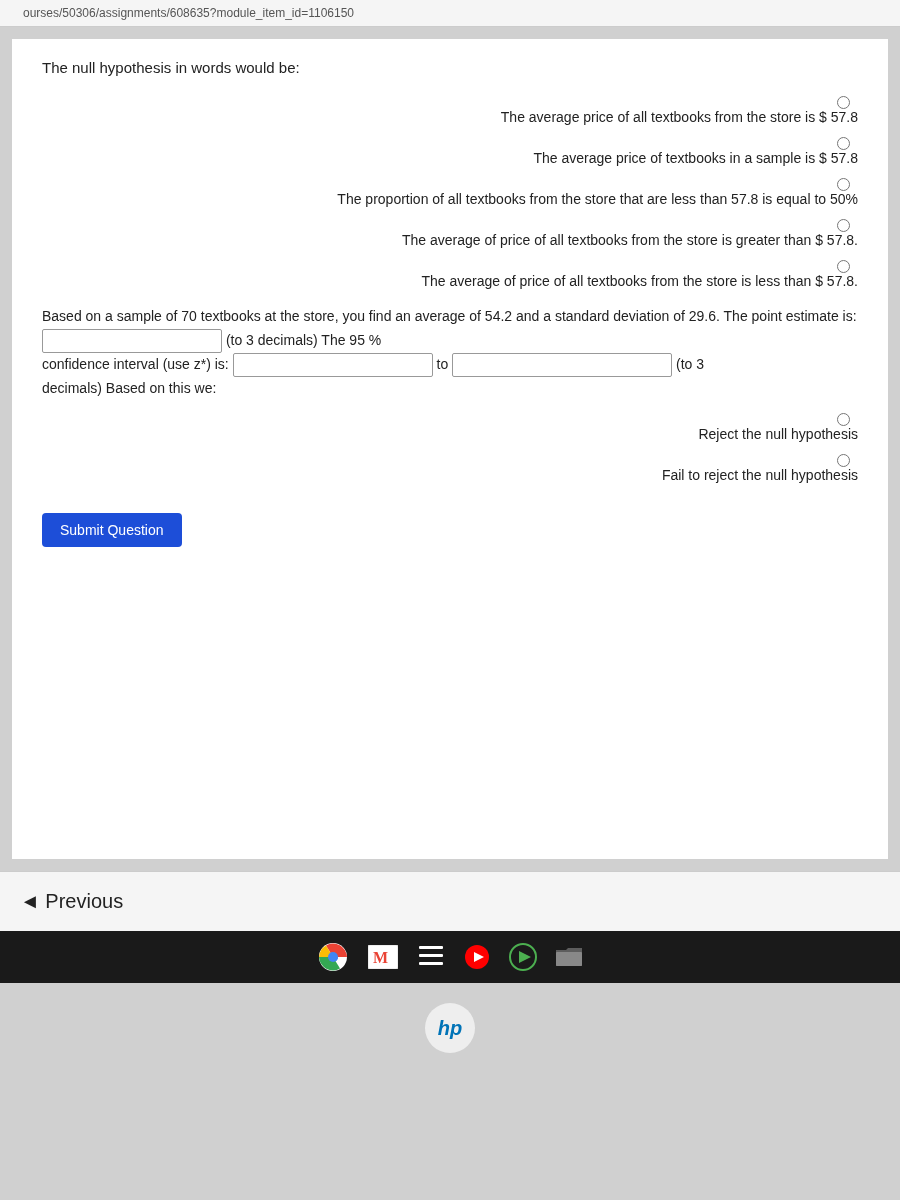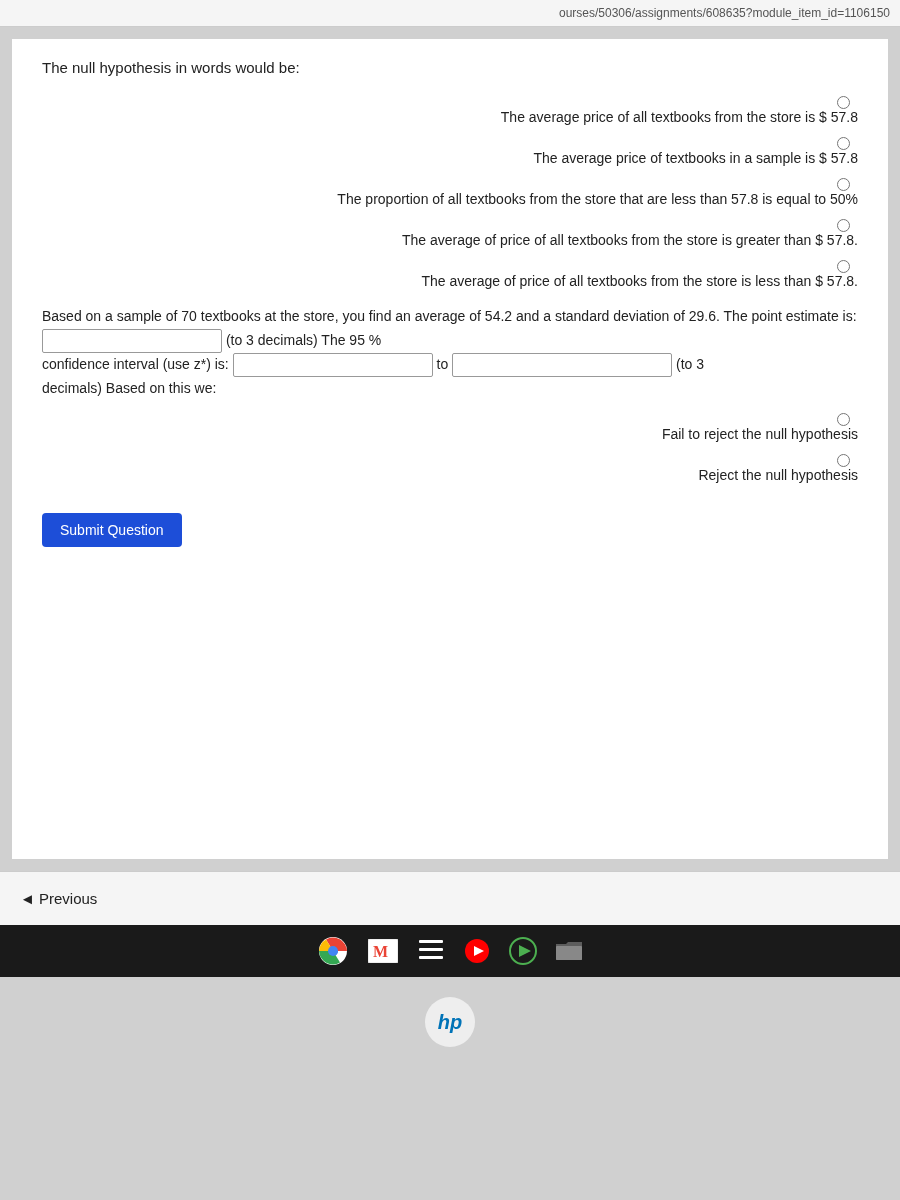--- a/index.html
+++ b/index.html
@@ -8,24 +8,23 @@
       font-family: Arial, sans-serif;
       font-size: 14px;
       color: #222;
       width: 900px;
       min-height: 1200px;
     }
 
     .browser-bar {
       background: #f5f5f5;
       border-bottom: 1px solid #ccc;
-      padding: 6px 10px;
+      padding: 6px 23px;
       font-size: 12px;
       color: #555;
-      text-align: right;
     }
 
     .main-content {
       background: #fff;
       margin: 12px;
       padding: 20px 30px 20px 30px;
       min-height: 820px;
     }
 
     .question-title {
@@ -93,21 +92,21 @@
 
     .previous-nav {
       background: #f5f5f5;
       border-top: 1px solid #ccc;
       padding: 18px 20px;
       display: flex;
       align-items: center;
     }
 
     .previous-link {
-      font-size: 15px;
+      font-size: 20px;
       color: #222;
       text-decoration: none;
       cursor: pointer;
       display: flex;
       align-items: center;
       gap: 4px;
     }
 
     .taskbar {
       background: #1a1a1a;
@@ -220,26 +219,26 @@
     <span>(to 3</span>
     <br>
     <span>decimals) Based on this we:</span>
   </div>
 
   
   <div style="margin-top:10px;">
 
     <label class="radio-option">
       <input type="radio" name="decision" style="">
+      <span>Reject the null hypothesis</span>
+    </label>
+
+    <label class="radio-option">
+      <input type="radio" name="decision" style="">
       <span>Fail to reject the null hypothesis</span>
-    </label>
-
-    <label class="radio-option">
-      <input type="radio" name="decision" style="">
-      <span>Reject the null hypothesis</span>
     </label>
 
   </div>
 
   
   <button class="submit-btn">Submit Question</button>
 
 </div>
 
 <div class="previous-nav">

